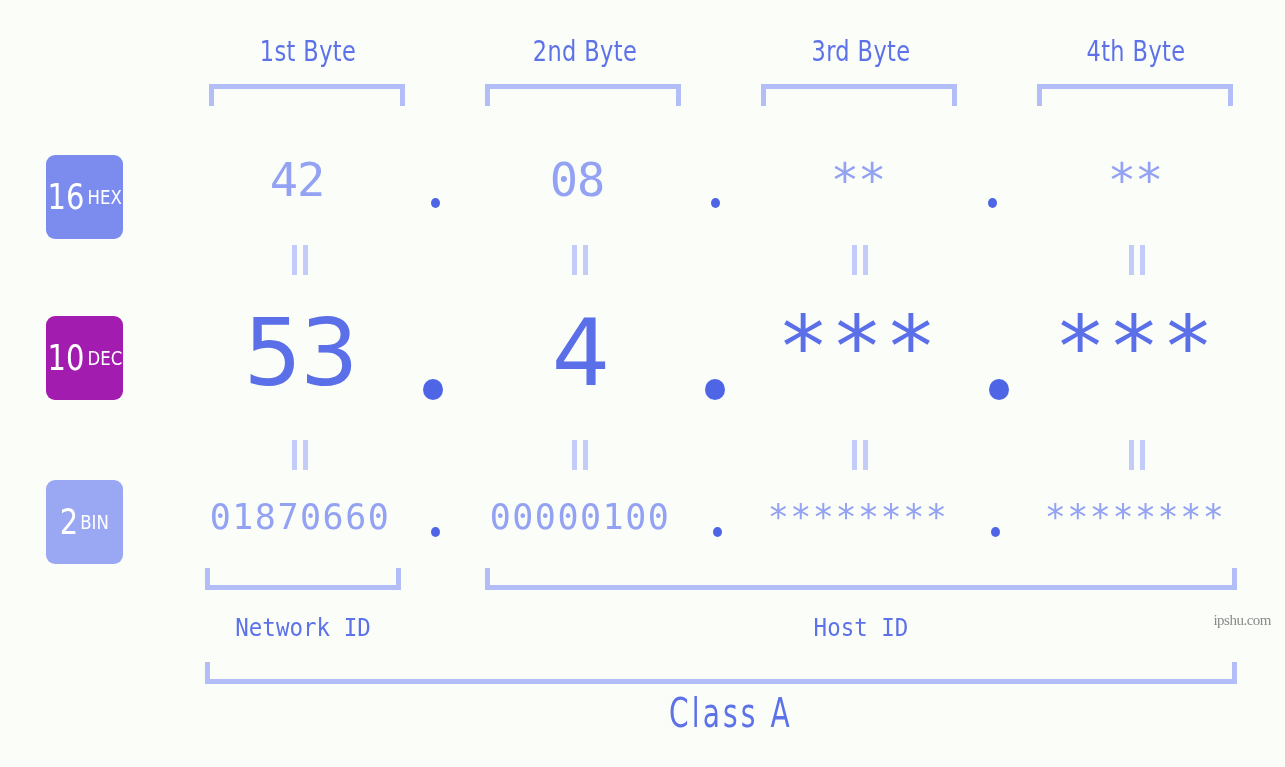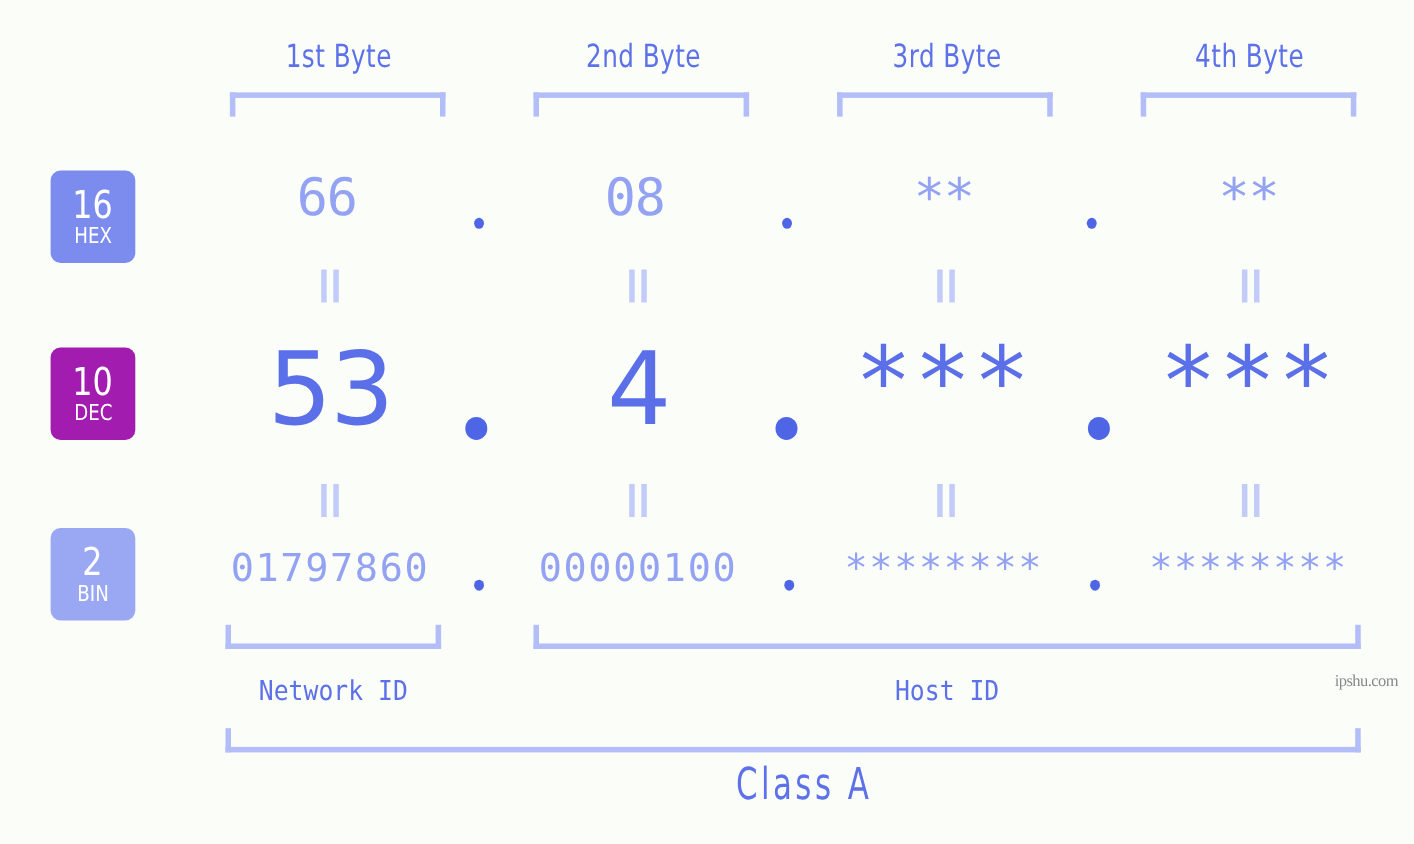--- a/index.html
+++ b/index.html
@@ -50,21 +50,21 @@
   
   .badge {
     position: absolute;
     left: 46px;
     width: 77px;
     border-radius: 9px;
     color: #ffffff;
     text-align: center;
     font-family: "DejaVu Sans Condensed", "Liberation Sans Narrow", "Liberation Sans", sans-serif;
     display: flex;
-    flex-direction: column;
+    flex-direction: row;
     align-items: center;
     justify-content: center;
   }
   .badge .num {
     font-size: 35px;
     line-height: 34px;
     font-weight: 400;
     transform: scaleX(0.92);
   }
   .badge .abbr {
@@ -181,21 +181,21 @@
   </div>
   <div class="badge" style="top:316px; height:84px; background:#a21caf;">
     <span class="num">10</span>
     <span class="abbr">DEC</span>
   </div>
   <div class="badge" style="top:480px; height:84px; background:#9aa8f4;">
     <span class="num">2</span>
     <span class="abbr">BIN</span>
   </div>
 
-  <div class="cell hex-cell" style="left:187px; top:152px; width:220px;">66</div>
+  <div class="cell hex-cell" style="left:187px; top:152px; width:220px;">42</div>
   <div class="cell hex-cell" style="left:467px; top:152px; width:220px;">08</div>
   <div class="cell hex-cell" style="left:748px; top:152px; width:220px;">**</div>
   <div class="cell hex-cell" style="left:1025px; top:152px; width:220px;">**</div>
 
   <div class="dot" style="left:431px; top:198px; width:9px; height:10px;"></div>
   <div class="dot" style="left:711px; top:198px; width:9px; height:10px;"></div>
   <div class="dot" style="left:988px; top:198px; width:9px; height:10px;"></div>
 
   <div class="eqbar" style="left:290px; top:245px;">
       <i></i>
@@ -233,21 +233,21 @@
     </div>
   <div class="eqbar" style="left:850px; top:440px;">
       <i></i>
       <i></i>
     </div>
   <div class="eqbar" style="left:1127px; top:440px;">
       <i></i>
       <i></i>
     </div>
 
-  <div class="cell bin-cell" style="left:190px; top:497px; width:220px;">01797860</div>
+  <div class="cell bin-cell" style="left:190px; top:497px; width:220px;">01870660</div>
   <div class="cell bin-cell" style="left:470px; top:497px; width:220px;">00000100</div>
   <div class="cell bin-cell" style="left:748px; top:497px; width:220px;">********</div>
   <div class="cell bin-cell" style="left:1025px; top:497px; width:220px;">********</div>
 
   <div class="dot" style="left:431px; top:527px; width:9px; height:10px;"></div>
   <div class="dot" style="left:713px; top:527px; width:9px; height:10px;"></div>
   <div class="dot" style="left:991px; top:527px; width:9px; height:10px;"></div>
 
   <div class="bracket-up" style="left:205px; top:568px; width:196px;"></div>
   <div class="bracket-up" style="left:485px; top:568px; width:752px;"></div>

